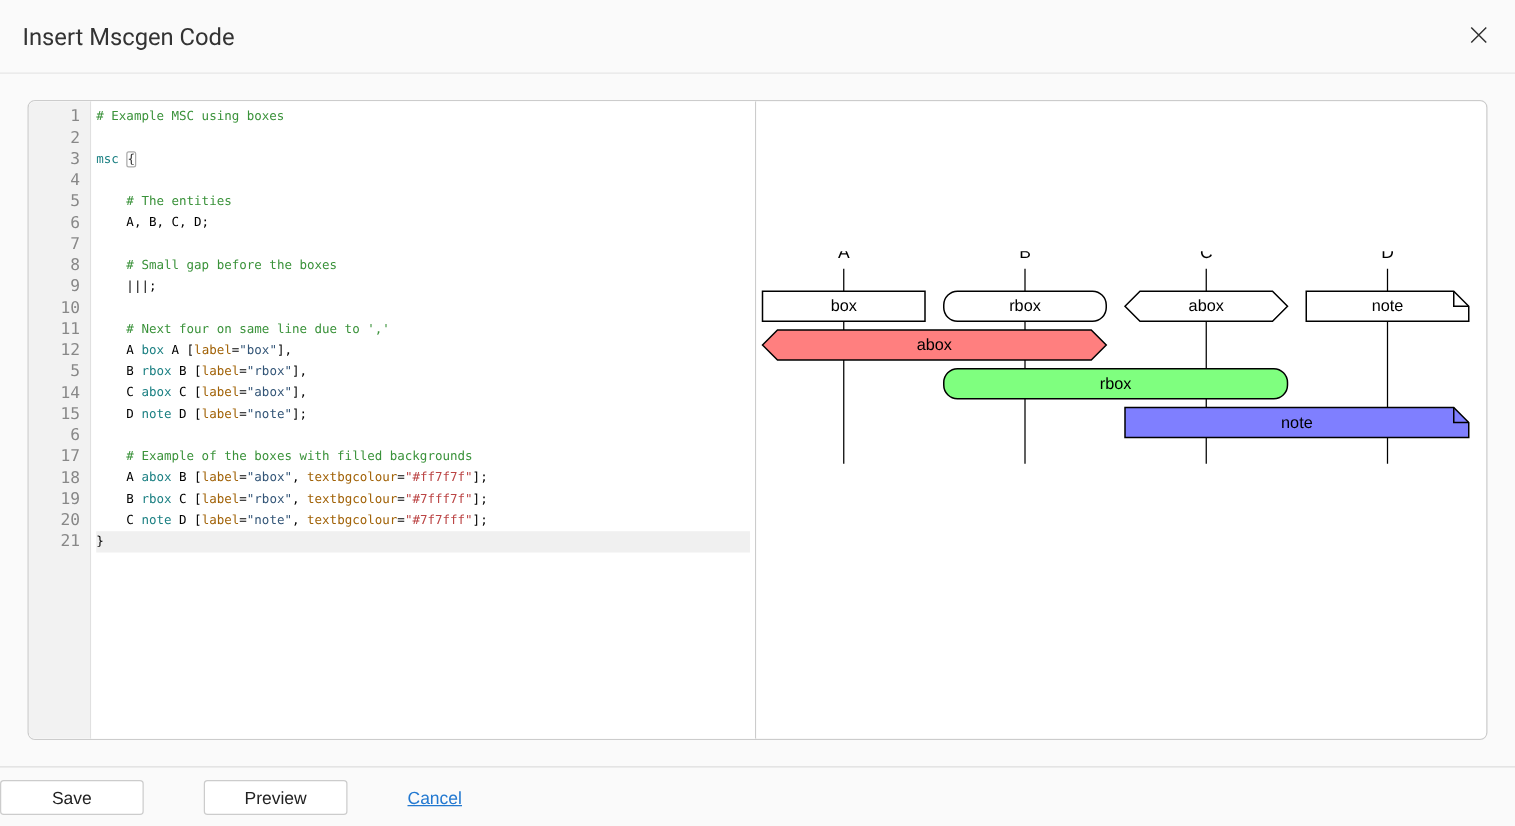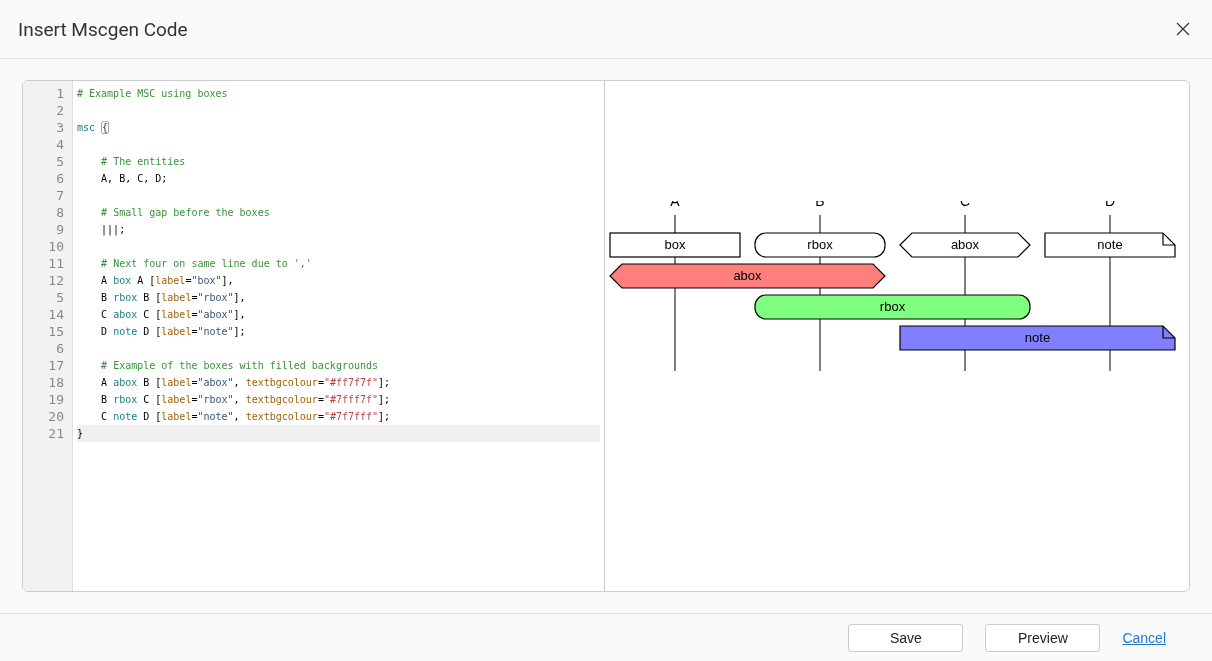--- a/index.html
+++ b/index.html
@@ -100,23 +100,22 @@
     }
     .preview-svg { display: block; margin-top: 120px; margin-left: 0; }
     .e-label { font-size: 14px; font-family: sans-serif; text-anchor: middle; }
     .b-label { font-size: 13px; font-family: sans-serif; text-anchor: middle; }
 
     .footer {
       height: 50px;
       border-top: 1px solid #ddd;
       display: flex;
       align-items: center;
-      justify-content: flex-end;
       padding-right: 46px;
-      gap: 22px;
+      gap: 48px;
     }
     .btn {
       height: 28px;
       padding: 0 18px;
       min-width: 115px;
       background: #fff;
       border: 1px solid #ccc;
       border-radius: 3px;
       font-size: 14px;
       color: #222;

